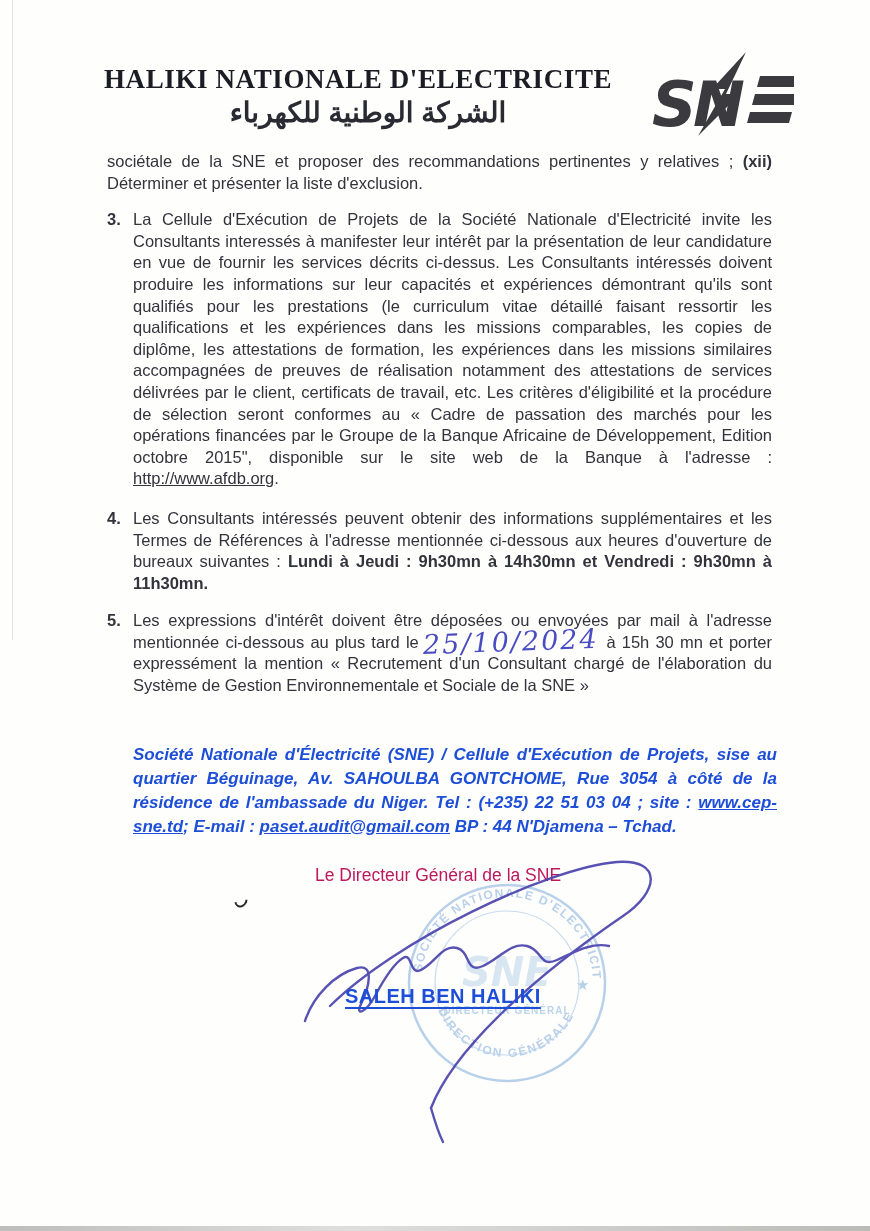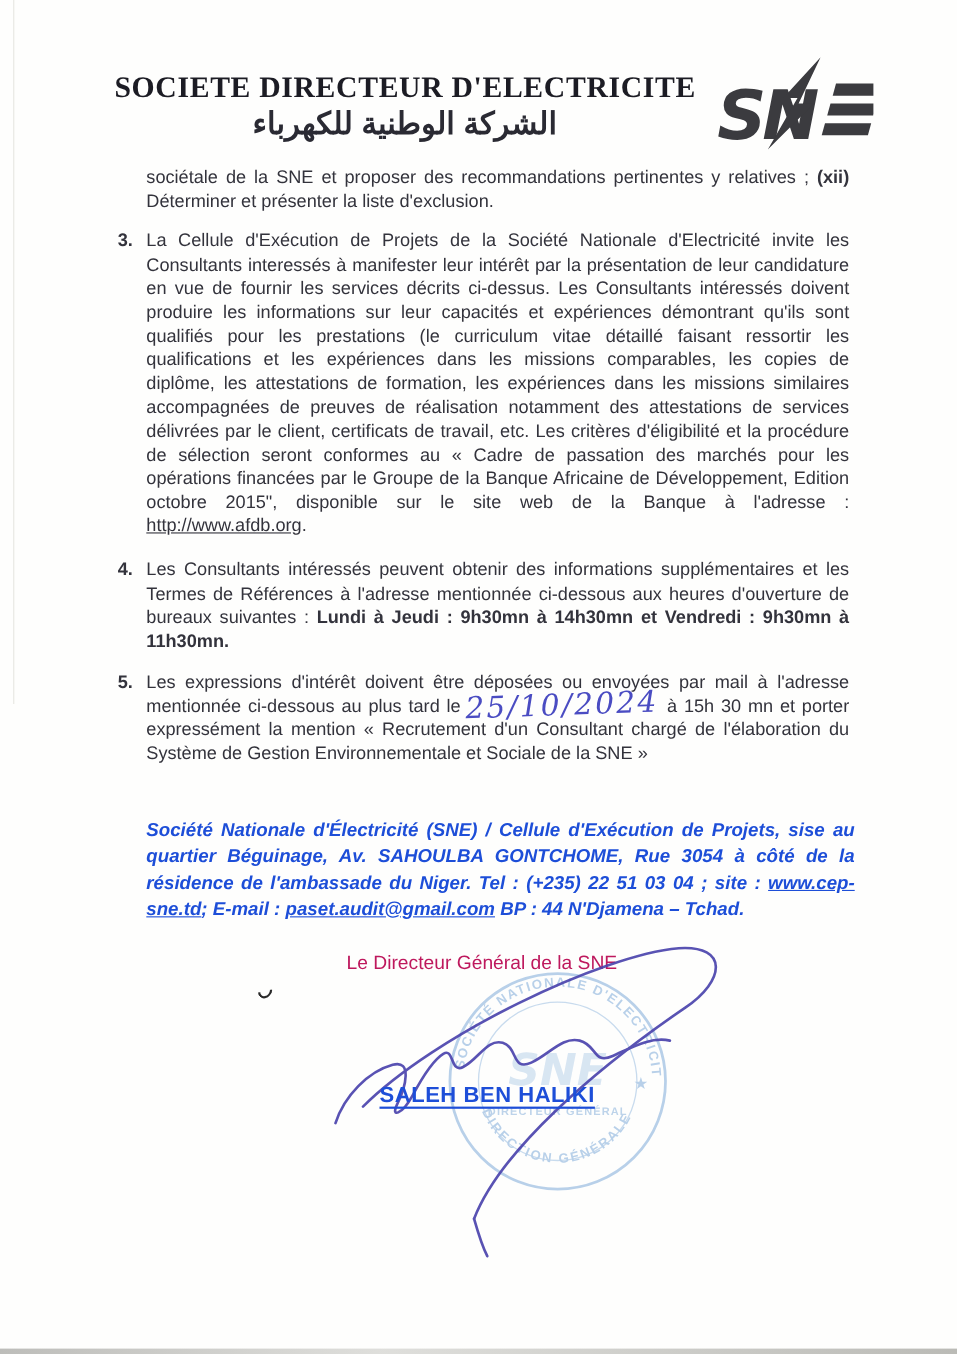--- a/index.html
+++ b/index.html
@@ -12,21 +12,21 @@
   .scan-bottom-edge{position:absolute;left:0;bottom:0;width:100%;height:5px;
     background:linear-gradient(to right, rgba(110,110,104,.45), rgba(150,150,142,.3) 40%, rgba(120,120,112,.5));}
   
   .header{padding:64px 0 0 104px;position:relative;}
   .org-title{font-family:"Liberation Serif",serif;font-weight:bold;font-size:27px;
     letter-spacing:.6px;color:#1c1c24;white-space:nowrap;}
   .org-arabic{font-size:28px;font-weight:bold;color:#2a2a33;width:528px;text-align:center;margin-top:1px;}
   .logo{position:absolute;right:76px;top:52px;}
   
   .body{padding:22px 98px 0 107px;font-size:16.5px;line-height:21.6px;}
-  .frag{margin-left:26px;text-align:justify;}
+  .frag{text-align:justify;}
   .item{margin-top:15px;position:relative;padding-left:26px;text-align:justify;}
   .item .num{position:absolute;left:0;top:0;font-weight:bold;}
   .b{font-weight:bold;}
   .u{text-decoration:underline;}
   .hand{
     font-family:"DejaVu Serif",serif;font-style:italic;font-size:27px;
     color:#4a4cc2;letter-spacing:2px;display:inline-block;transform:rotate(-2deg);
     line-height:0;position:relative;top:3px;margin:0 8px 0 4px;white-space:nowrap;
   }
   .contact{margin:46px 0 0 26px;font-weight:bold;font-style:italic;font-size:17px;
@@ -46,21 +46,21 @@
     border:2px solid #2a2a2a;border-radius:50%;border-left-color:transparent;
     border-top-color:transparent;transform:rotate(40deg);}
 </style>
 </head>
 <body>
 
 <div class="page">
   <div class="scan-left-line"></div>
 
   <div class="header">
-    <div class="org-title">SOCIETE DIRECTEUR D'ELECTRICITE</div>
+    <div class="org-title">HALIKI NATIONALE D'ELECTRICITE</div>
     <div class="org-arabic" dir="rtl">الشركة الوطنية للكهرباء</div>
     <svg class="logo" width="142" height="90" viewBox="0 0 142 90">
       <text x="0" y="74" font-family="DejaVu Sans, sans-serif" font-size="62" font-weight="bold" font-style="italic" fill="#3b3b3f">S</text>
       <text x="41" y="74" font-family="DejaVu Sans, sans-serif" font-size="62" font-weight="bold" font-style="italic" fill="#3b3b3f">N</text>
       <polygon points="94,0 60,37 73,37 46,84 88,42 74,42" fill="#3b3b3f"></polygon>
       <g>
         <polygon points="108,24 150,24 147,35 105,35" fill="#3b3b3f"></polygon>
         <polygon points="103,42 145,42 142,53 100,53" fill="#3b3b3f"></polygon>
         <polygon points="98,60 140,60 137,71 95,71" fill="#3b3b3f"></polygon>
       </g>

